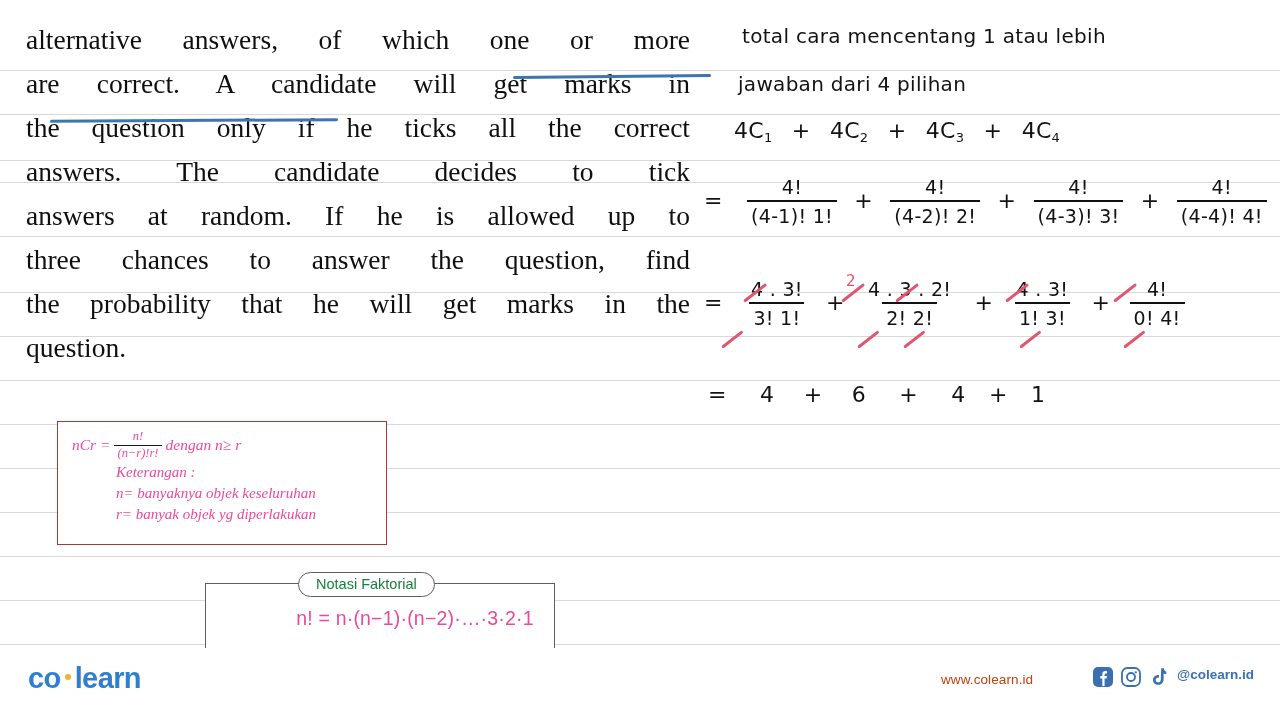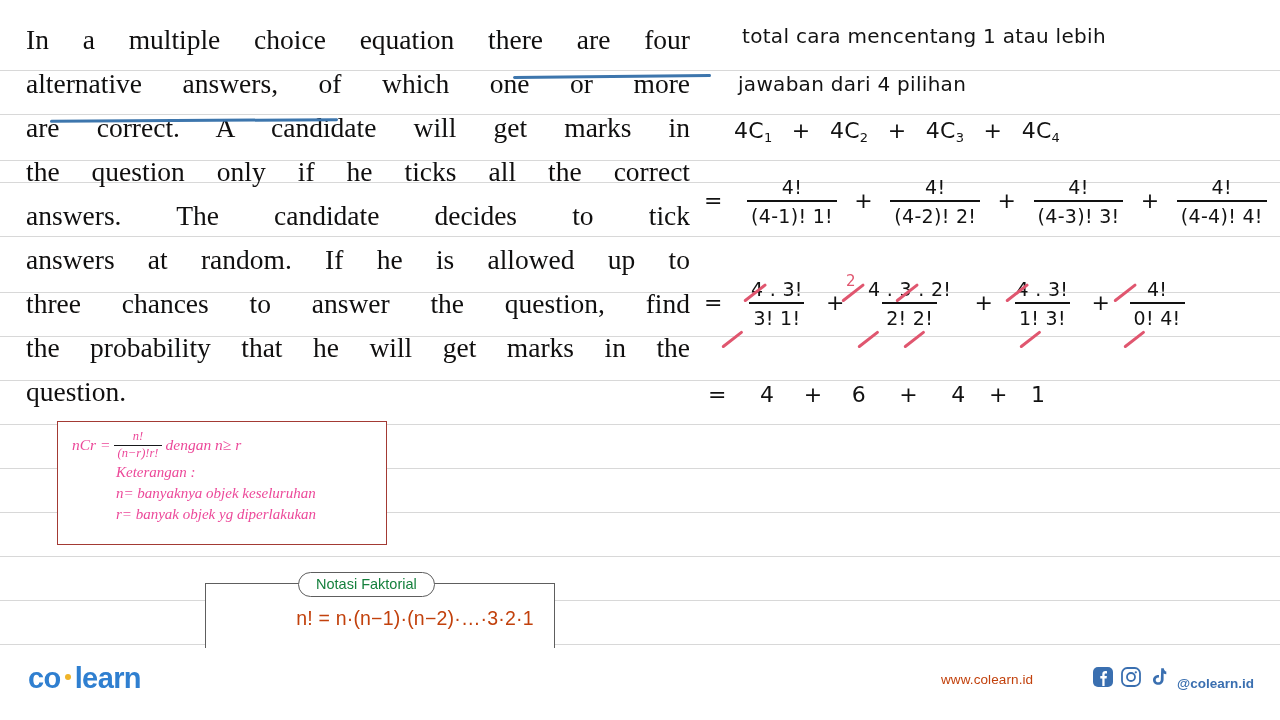--- a/index.html
+++ b/index.html
@@ -150,21 +150,21 @@
     z-index: 6;
   }
   #faktorial-formula {
     position: absolute;
     left: 0; top: 11px;
     width: 420px; height: 71px;
     display: flex;
     align-items: center;
     justify-content: center;
     font-size: 19.5px;
-    color: #c2410c;
+    color: #ec4899;
     letter-spacing: 0.2px;
     white-space: nowrap;
     z-index: 7;
   }
 
   
   #handwriting {
     position: absolute;
     left: 700px;
     top: 0;
@@ -256,21 +256,21 @@
     font-size: 13.5px;
     font-weight: normal;
     color: #c2410c;
     letter-spacing: 0.1px;
   }
   #social {
     position: absolute;
     left: 1093px;
     top: 19px;
     display: flex;
-    align-items: flex-end;
+    align-items: flex-start;
     gap: 8px;
   }
   .soc-icon { display: block; }
   #handle {
     font-size: 13.5px;
     font-weight: bold;
     color: #3a6fb0;
     margin-left: 2px;
   }
 </style>
@@ -288,21 +288,20 @@
     <div class="rule" style="top: 380px; background: rgb(216, 216, 216);"></div>
     <div class="rule" style="top: 424px; background: rgb(216, 216, 216);"></div>
     <div class="rule" style="top: 468px; background: rgb(216, 216, 216);"></div>
     <div class="rule" style="top: 512px; background: rgb(216, 216, 216);"></div>
     <div class="rule" style="top: 556px; background: rgb(216, 216, 216);"></div>
     <div class="rule" style="top: 600px; background: rgb(216, 216, 216);"></div>
     <div class="rule" style="top: 644px; background: rgb(216, 216, 216);"></div>
   </div>
 
 <div id="question-block">
-  <div class="q-line">In a multiple choice equation there are four</div>
   <div class="q-line">alternative answers, of which one or more</div>
   <div class="q-line">are correct. A candidate will get marks in</div>
   <div class="q-line">the question only if he ticks all the correct</div>
   <div class="q-line">answers. The candidate decides to tick</div>
   <div class="q-line">answers at random. If he is allowed up to</div>
   <div class="q-line">three chances to answer the question, find</div>
   <div class="q-line">the probability that he will get marks in the</div>
   <div class="q-line last">question.</div>
 
   <div class="hl-under" id="hl-four"></div>

